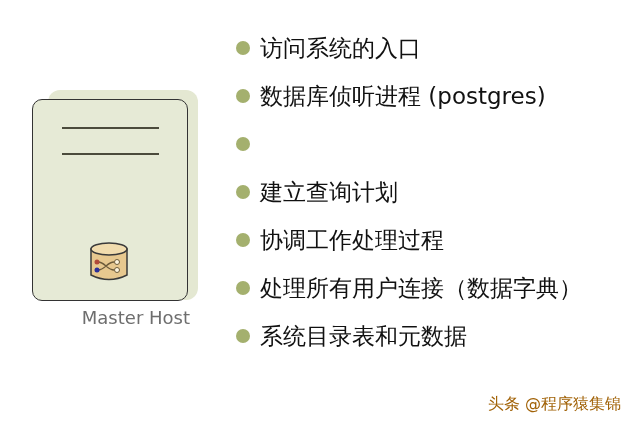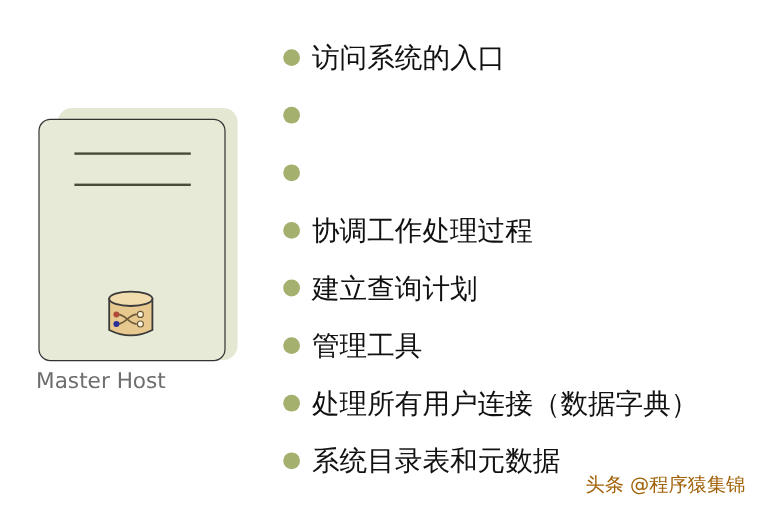--- a/index.html
+++ b/index.html
@@ -13,21 +13,21 @@
     }
     .host-card {
       position: absolute; left: 32px; top: 99px; width: 156px; height: 202px;
       background: #e6ead6; border: 1.5px solid #333; border-radius: 10px; box-sizing: border-box;
     }
     .host-line { position: absolute; left: 29px; width: 97px; height: 2px; background: #4b4b3c; }
     .host-line.l1 { top: 27px; }
     .host-line.l2 { top: 53px; }
     .db-icon { position: absolute; left: 54px; top: 140px; width: 44px; height: 44px; }
     .host-label {
-      position: absolute; left: 30px; top: 307px; width: 160px; text-align: left;
+      position: absolute; left: 30px; top: 307px; width: 160px; text-align: right;
       font-family: "DejaVu Sans", sans-serif; font-size: 18px; color: #6e6e6e;
     }
     .bullets { position: absolute; left: 236px; top: 24px; margin: 0; padding: 0; list-style: none; text-align: right; }
     .bullet {
       position: relative; height: 48px; display: flex; align-items: center;
       font-family: "DejaVu Sans", "Liberation Sans", sans-serif; font-size: 23px; color: #111;
       white-space: nowrap;
     }
     .dot { width: 14px; height: 14px; border-radius: 50%; background: #a4b06e; margin-right: 10px; flex: none; }
     .watermark {
@@ -54,35 +54,32 @@
 </div>
 <div class="host-label">Master Host</div>
 
 <ul class="bullets">
   <li class="bullet">
       <span class="dot"></span>
       <span>访问系统的入口</span>
     </li>
   <li class="bullet">
       <span class="dot"></span>
+      <span>数据库侦听进程 (postgres)</span>
     </li>
   <li class="bullet">
       <span class="dot"></span>
-    </li>
-  <li class="bullet">
-      <span class="dot"></span>
-      <span>协调工作处理过程</span>
     </li>
   <li class="bullet">
       <span class="dot"></span>
       <span>建立查询计划</span>
     </li>
   <li class="bullet">
       <span class="dot"></span>
-      <span>管理工具</span>
+      <span>协调工作处理过程</span>
     </li>
   <li class="bullet">
       <span class="dot"></span>
       <span>处理所有用户连接（数据字典）</span>
     </li>
   <li class="bullet">
       <span class="dot"></span>
       <span>系统目录表和元数据</span>
     </li>
 </ul>

